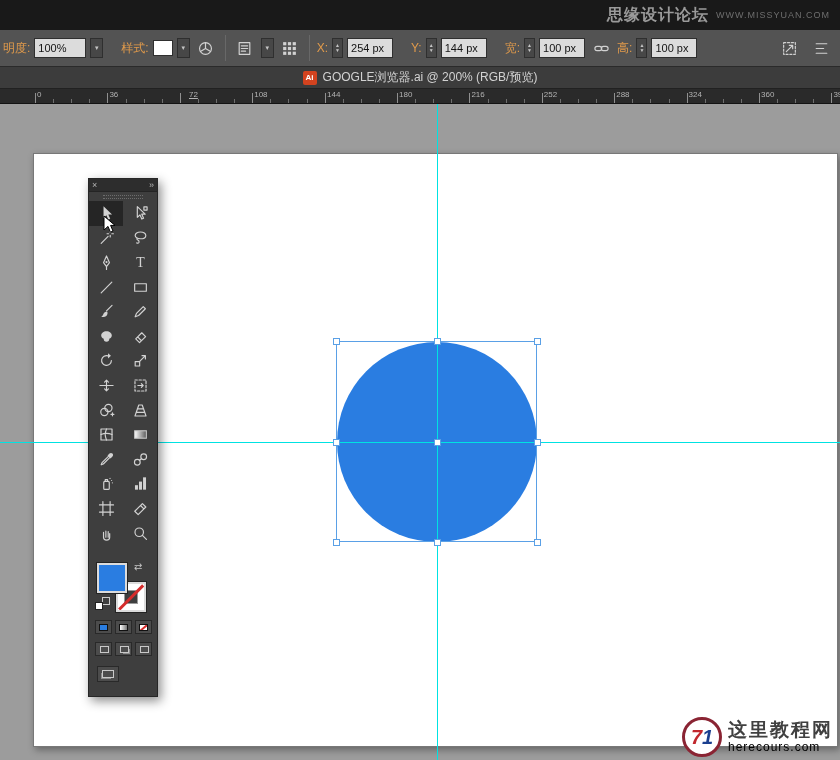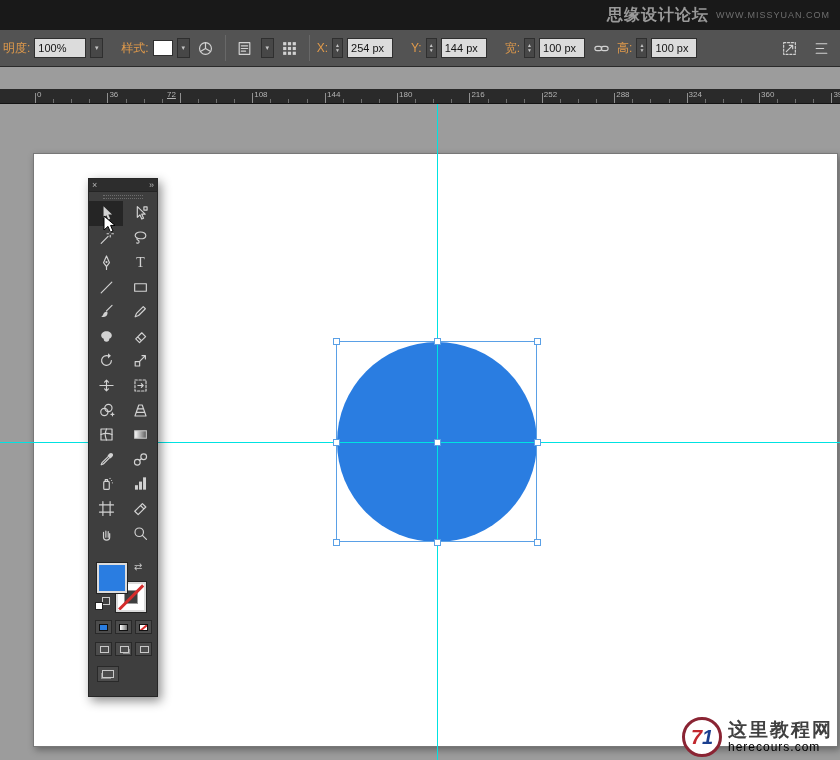--- a/index.html
+++ b/index.html
@@ -294,34 +294,38 @@
           </svg>
       </span>
       <span class="cb-icon">
         <svg width="17" height="17" viewBox="0 0 16 16">
             <path class="ic" d="M3 3.5 H13 M3 8 H10 M3 12.5 H13"></path>
           </svg>
       </span>
     </span>
   </div>
 
+  <div class="doctab">
+    <span class="ai-badge">Ai</span>
+    <span class="doc-title">GOOGLE浏览器.ai @ 200% (RGB/预览)</span>
+  </div>
 
   <div class="ruler">
       <div class="tick major" style="left: 35px;"></div>
       <div class="tick-label" style="left: 37px;">0</div>
       <div class="tick minor" style="left: 53.1px;"></div>
       <div class="tick minor" style="left: 71.2px;"></div>
       <div class="tick minor" style="left: 89.3px;"></div>
       <div class="tick major" style="left: 107.4px;"></div>
       <div class="tick-label" style="left: 109.4px;">36</div>
       <div class="tick minor" style="left: 125.5px;"></div>
       <div class="tick minor" style="left: 143.6px;"></div>
       <div class="tick minor" style="left: 161.7px;"></div>
       <div class="tick major" style="left: 179.8px;"></div>
-      <div class="tick-label" style="left: 167px; text-decoration: underline;">72</div>
+      <div class="tick-label" style="left: 189px; text-decoration: underline;">72</div>
       <div class="tick minor" style="left: 197.9px;"></div>
       <div class="tick minor" style="left: 216px;"></div>
       <div class="tick minor" style="left: 234.1px;"></div>
       <div class="tick major" style="left: 252.2px;"></div>
       <div class="tick-label" style="left: 254.2px;">108</div>
       <div class="tick minor" style="left: 270.3px;"></div>
       <div class="tick minor" style="left: 288.4px;"></div>
       <div class="tick minor" style="left: 306.5px;"></div>
       <div class="tick major" style="left: 324.6px;"></div>
       <div class="tick-label" style="left: 327px;">144</div>

